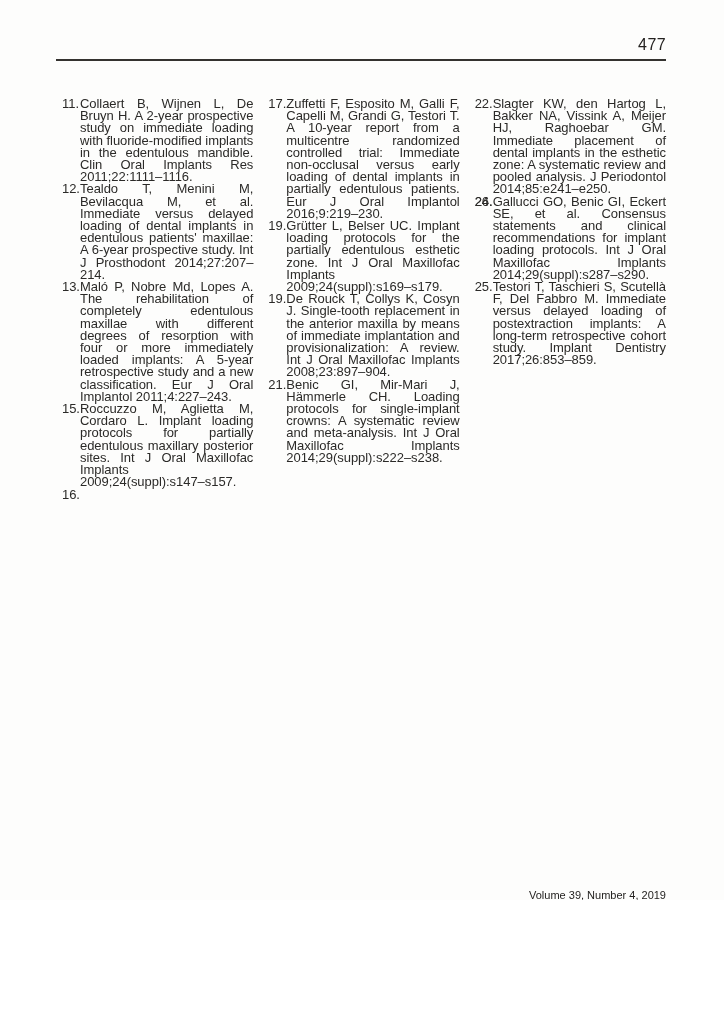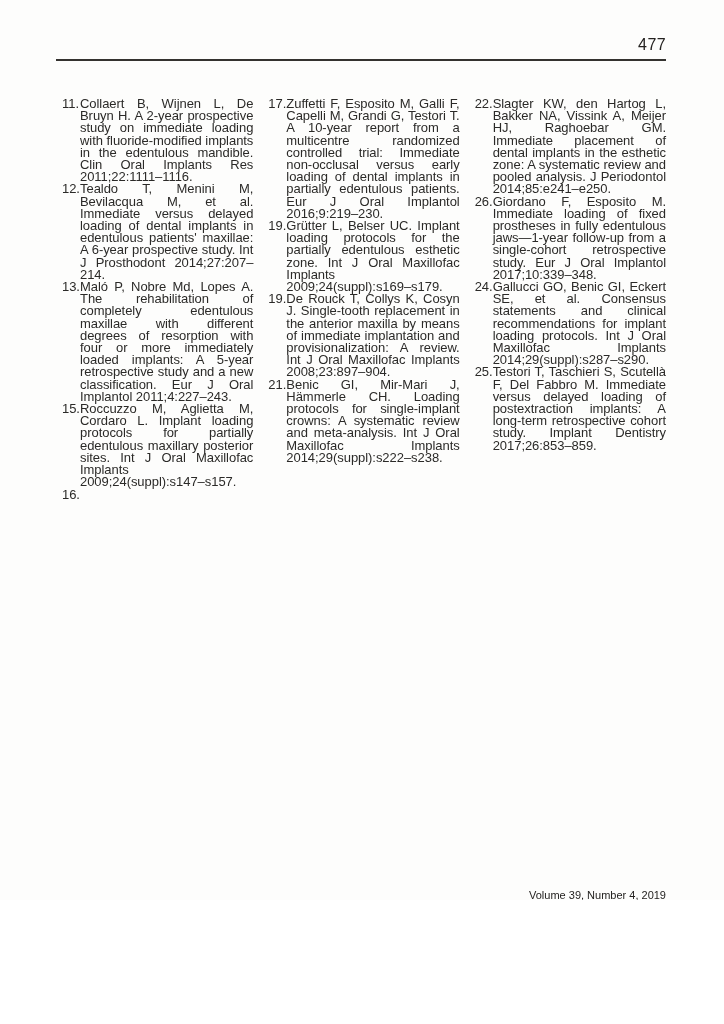--- a/index.html
+++ b/index.html
@@ -137,21 +137,21 @@
       <div class="ref">
         <span class="ref-num">21.</span><span>Benic GI, Mir-Mari J, Hämmerle CH. Loading protocols for single-implant crowns: A systematic review and meta-analysis. Int J Oral Maxillofac Implants 2014;29(suppl):s222–s238.</span>
       </div>
     </div>
 
     <div class="col">
       <div class="ref">
         <span class="ref-num">22.</span><span>Slagter KW, den Hartog L, Bakker NA, Vissink A, Meijer HJ, Raghoebar GM. Immediate placement of dental implants in the esthetic zone: A systematic review and pooled analysis. J Periodontol 2014;85:e241–e250.</span>
       </div>
       <div class="ref">
-        <span class="ref-num">26.</span><span>Giordano F, Esposito M. Immediate loading of fixed prostheses in fully edentulous jaws—1-year follow-up from a single-cohort retrospective study. Eur J Oral Implantol 2017;10:339–348.</span>
+        <span class="ref-num">26.</span>
       </div>
       <div class="ref">
         <span class="ref-num">24.</span><span>Gallucci GO, Benic GI, Eckert SE, et al. Consensus statements and clinical recommendations for implant loading protocols. Int J Oral Maxillofac Implants 2014;29(suppl):s287–s290.</span>
       </div>
       <div class="ref">
         <span class="ref-num">25.</span><span>Testori T, Taschieri S, Scutellà F, Del Fabbro M. Immediate versus delayed loading of postextraction implants: A long-term retrospective cohort study. Implant Dentistry 2017;26:853–859.</span>
       </div>
     </div>
 
   </div>

